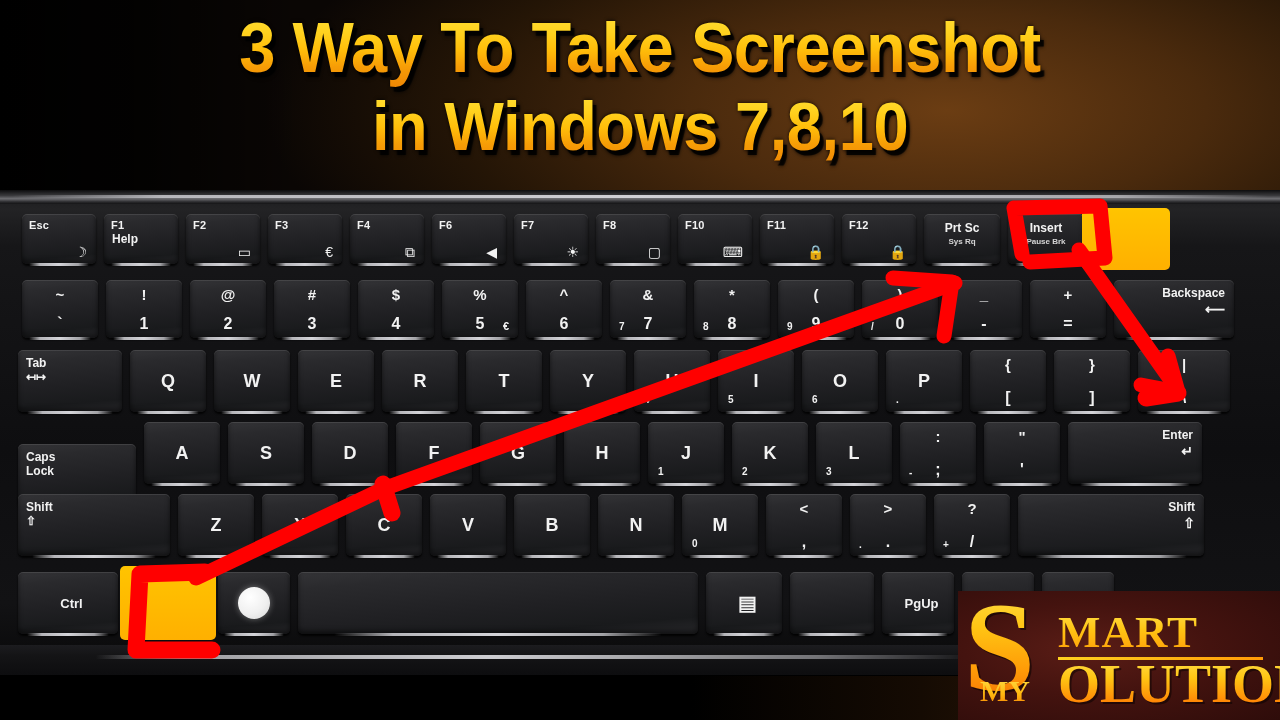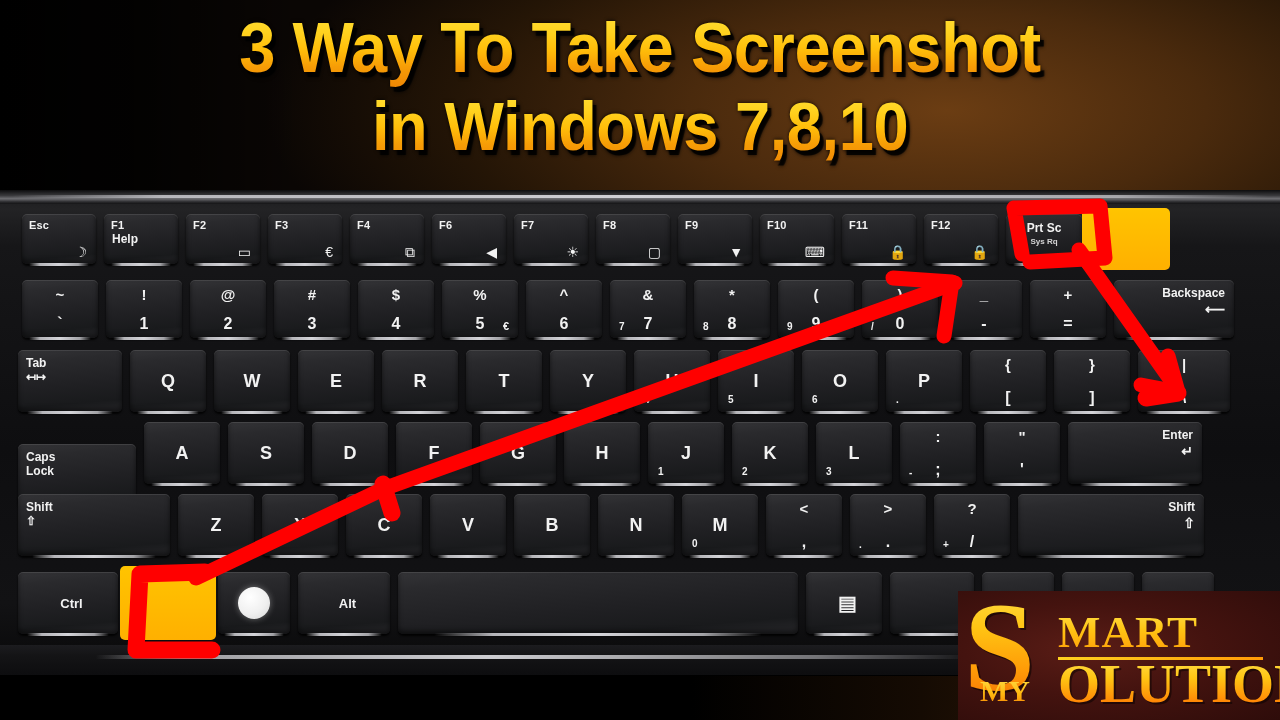--- a/index.html
+++ b/index.html
@@ -159,37 +159,36 @@
         </div>
         <div class="key" style="width: 74px; height: 50px;">
           <span class="tl">F7</span>
           <span class="ico">☀</span>
         </div>
         <div class="key" style="width: 74px; height: 50px;">
           <span class="tl">F8</span>
           <span class="ico">▢</span>
         </div>
         <div class="key" style="width: 74px; height: 50px;">
-          <span class="tl">F9</span>
-          <span class="ico">▼</span>
-        </div>
-        <div class="key" style="width: 74px; height: 50px;">
           <span class="tl">F10</span>
           <span class="ico">⌨</span>
         </div>
         <div class="key" style="width: 74px; height: 50px;">
           <span class="tl">F11</span>
           <span class="ico">🔒</span>
         </div>
         <div class="key" style="width: 74px; height: 50px;">
           <span class="tl">F12</span>
           <span class="ico">🔒</span>
         </div>
         <div class="key" style="width: 76px; height: 50px;">
           <span class="ctr2">Prt Sc<span class="sub">Sys Rq</span></span>
+        </div>
+        <div class="key" style="width: 76px; height: 50px;">
+          <span class="ctr2">Insert<span class="sub">Pause Brk</span></span>
         </div>
         <div class="key" style="width: 76px; height: 50px;">
           <span class="ctr2">Delete</span>
         </div>
       </div>
       <div class="krow" style="left: 22px; top: 90px; height: 58px;">
         <div class="key dual" style="width: 76px; height: 58px;">
           <span class="up">~</span>
           <span class="lo">`</span>
         </div>
@@ -400,23 +399,20 @@
       </div>
       <div class="krow" style="left: 18px; top: 382px; height: 62px;">
         <div class="key modk" style="width: 100px; height: 62px;">
           <span class="ctr">Ctrl</span>
         </div>
         <div class="key modk" style="width: 84px; height: 62px;">
           <span class="ctr">Fn</span>
         </div>
         <div class="key" style="width: 72px; height: 62px;">
           <span class="winblob"></span>
-        </div>
-        <div class="key modk" style="width: 92px; height: 62px;">
-          <span class="ctr">Alt</span>
         </div>
         <div class="key" style="width: 400px; height: 62px;"></div>
         <div class="key" style="width: 76px; height: 62px;">
           <span class="ctr" style="font-size:20px">▤</span>
         </div>
         <div class="key" style="width: 84px; height: 62px;"></div>
         <div class="key modk" style="width: 72px; height: 62px;">
           <span class="ctr">PgUp</span>
         </div>
         <div class="key" style="width: 72px; height: 62px;"></div>

